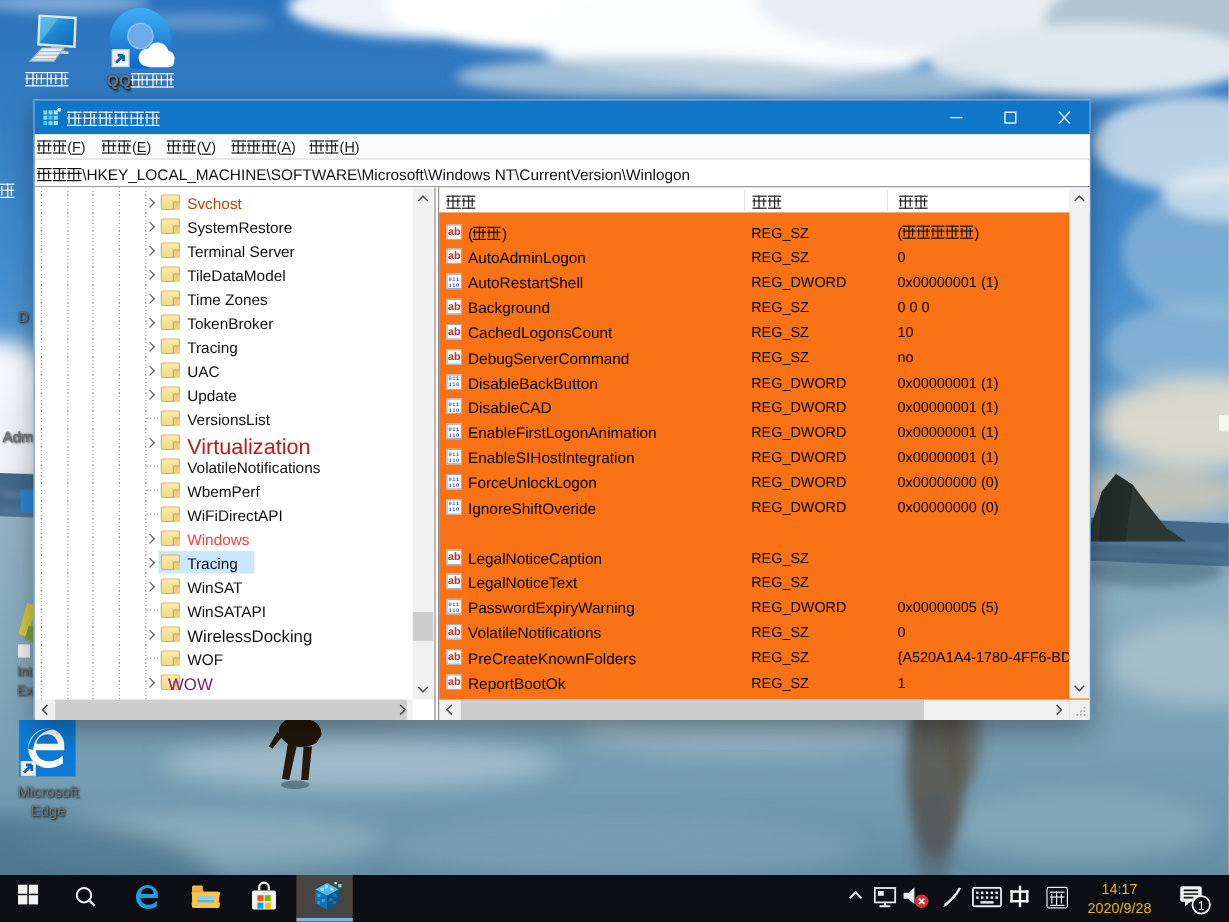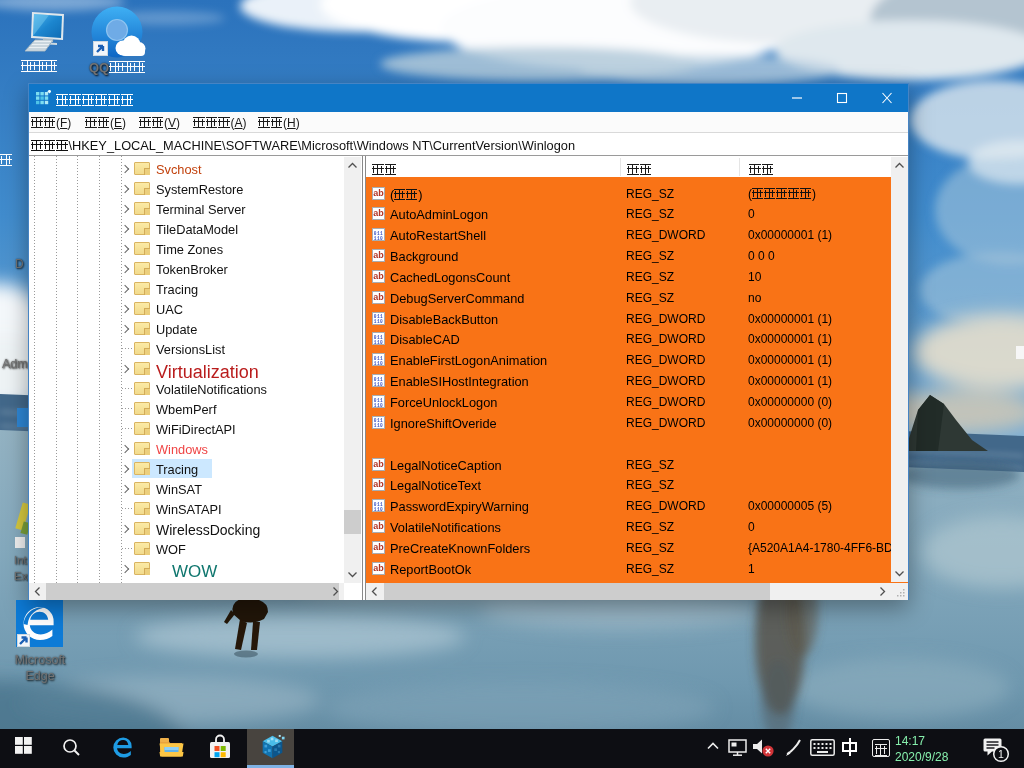--- a/index.html
+++ b/index.html
@@ -252,21 +252,21 @@
 <div class="abs" style="left:103px;top:303px;height:19px;background:#cce8ff;padding:0 3px 0 0"><span class="fold" style="left:2px;top:3px"></span><span class="abs" style="left:24px;top:3px;font-size:12.8px;color:#111;white-space:nowrap">Tracing</span><span style="visibility:hidden;font-size:12.8px;padding-left:24px">Winlogon</span></div>
 <div class="chev" style="left:93px;top:329.5px"></div>
 <div class="abs" style="left:103px;top:323px;height:19px;padding:0 3px 0 0"><span class="fold" style="left:2px;top:3px"></span><span class="abs" style="left:24px;top:3px;font-size:12.8px;color:#111;white-space:nowrap">WinSAT</span><span style="visibility:hidden;font-size:12.8px;padding-left:24px">WinSAT</span></div>
 <div class="abs" style="left:93px;top:352px;width:10px;height:1px;background-image:repeating-linear-gradient(90deg,#9a9a9a 0 1px,transparent 1px 3px)"></div>
 <div class="abs" style="left:103px;top:343px;height:19px;padding:0 3px 0 0"><span class="fold" style="left:2px;top:3px"></span><span class="abs" style="left:24px;top:3px;font-size:12.8px;color:#111;white-space:nowrap">WinSATAPI</span><span style="visibility:hidden;font-size:12.8px;padding-left:24px">WinSATAPI</span></div>
 <div class="chev" style="left:93px;top:369.5px"></div>
 <div class="abs" style="left:103px;top:363px;height:19px;padding:0 3px 0 0"><span class="fold" style="left:2px;top:3px"></span><span class="abs" style="left:24px;top:3px;font-size:14px;color:#111;white-space:nowrap">WirelessDocking</span><span style="visibility:hidden;font-size:12.8px;padding-left:24px">WirelessDocking</span></div>
 <div class="abs" style="left:93px;top:392px;width:10px;height:1px;background-image:repeating-linear-gradient(90deg,#9a9a9a 0 1px,transparent 1px 3px)"></div>
 <div class="abs" style="left:103px;top:383px;height:19px;padding:0 3px 0 0"><span class="fold" style="left:2px;top:3px"></span><span class="abs" style="left:24px;top:3px;font-size:12.8px;color:#111;white-space:nowrap">WOF</span><span style="visibility:hidden;font-size:12.8px;padding-left:24px">WOF</span></div>
 <div class="chev" style="left:93px;top:409.5px"></div>
-<div class="abs" style="left:103px;top:403px;height:19px;padding:0 3px 0 0"><span class="fold" style="left:2px;top:3px"></span><span class="abs" style="left:40px;top:3px;font-size:17px;color:#0f766e;white-space:nowrap">WOW</span><span style="visibility:hidden;font-size:12.8px;padding-left:24px">WOW</span></div>
+<div class="abs" style="left:103px;top:403px;height:19px;padding:0 3px 0 0"><span class="fold" style="left:2px;top:3px"></span><span class="abs" style="left:8px;top:3px;font-size:14px;color:#701a75;white-space:nowrap">WOW</span><span style="visibility:hidden;font-size:12.8px;padding-left:24px">WOW</span></div>
 <div class="sbtrack" style="left:315px;top:1px;width:17px;height:426px"></div>
 <div class="sbthumb" style="left:315px;top:354px;width:17px;height:24px"></div>
 <svg class="abs" style="left:315px;top:1px" width="17" height="17" viewBox="0 0 17 17">
         <path d="M4.5,10.5 L8.5,6.5 L12.5,10.5" fill="none" stroke="#505050" stroke-width="1.3"></path>
       </svg>
 <svg class="abs" style="left:315px;top:410px" width="17" height="17" viewBox="0 0 17 17">
         <path d="M4.5,6.5 L8.5,10.5 L12.5,6.5" fill="none" stroke="#505050" stroke-width="1.3"></path>
       </svg>
 <div class="sbtrack" style="left:0;top:427px;width:315px;height:17px"></div>
 <div class="sbthumb" style="left:17px;top:427px;width:293px;height:17px"></div>
@@ -512,21 +512,21 @@
 <rect x="7" y="12" width="11" height="2"></rect>
       </g>
     </svg>
 <div class="abs" style="left:842px;top:9px;width:15px;height:18px;background:
  linear-gradient(#fff,#fff) 7px 0/2px 18px no-repeat,
  linear-gradient(#fff,#fff) 0 4px/15px 2px no-repeat,
  linear-gradient(#fff,#fff) 0 12px/15px 2px no-repeat,
  linear-gradient(#fff,#fff) 0 4px/2px 10px no-repeat,
  linear-gradient(#fff,#fff) 13px 4px/2px 10px no-repeat"></div>
 <div class="abs" style="left:872px;top:10px;width:18px;height:18px;border:1.5px solid #ececec;border-radius:2px;padding:1.5px 1.5px"><i class="z" style="--c:#ececec;width:12px;height:12px;margin:0 1px 0px 0"></i></div>
-<div class="abs" style="left:895px;top:5px;width:76px;text-align:left;color:#86efac;font-size:12px;line-height:15.5px">14:17<br>2020/9/28</div>
+<div class="abs" style="left:895px;top:5px;width:76px;text-align:center;color:#eab308;font-size:12px;line-height:15.5px">14:17<br>2020/9/28</div>
 <svg class="abs" style="left:983px;top:8px" width="36" height="30" viewBox="0 0 36 30">
 <path d="M2,1.5 L17,1.5 A1.5,1.5 0 0 1 18.5,3 L18.5,13 A1.5,1.5 0 0 1 17,14.5 L9,14.5 L4.5,18.5 L4.5,14.5 L2,14.5 A1.5,1.5 0 0 1 0.5,13 L0.5,3 A1.5,1.5 0 0 1 2,1.5 Z" fill="#f2f2f2"></path>
 <g stroke="#0d0e13" stroke-width="1.4">
         <line x1="3.5" y1="5" x2="15.5" y2="5"></line>
         <line x1="3.5" y1="8" x2="15.5" y2="8"></line>
         <line x1="3.5" y1="11" x2="11.5" y2="11"></line>
       </g>
 <circle cx="18" cy="17" r="7.3" fill="#0d0e13" stroke="#f2f2f2" stroke-width="1.5"></circle>
 <text x="18" y="21" text-anchor="middle" font-family="Liberation Sans" font-size="10.5" fill="#f2f2f2">1</text>
 </svg>

